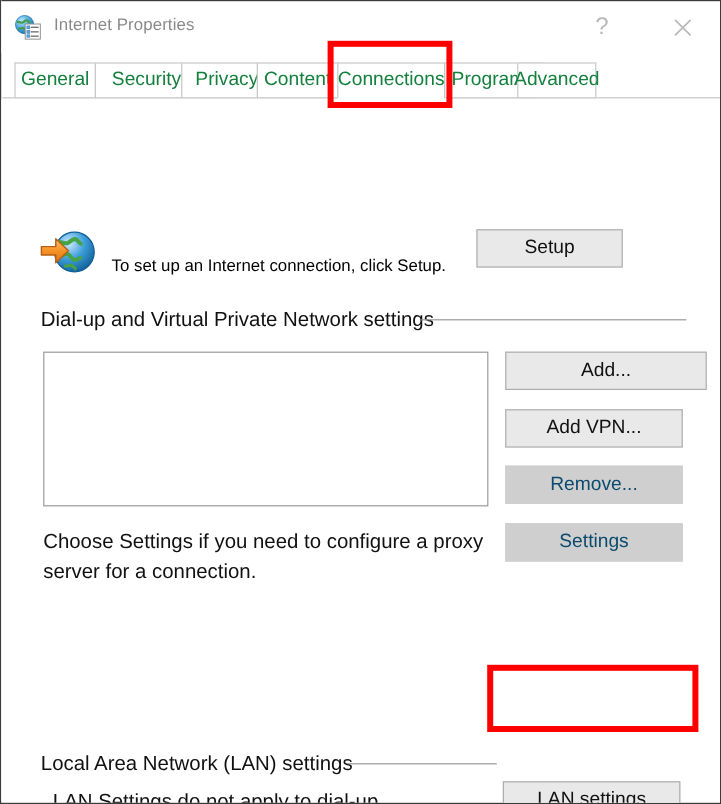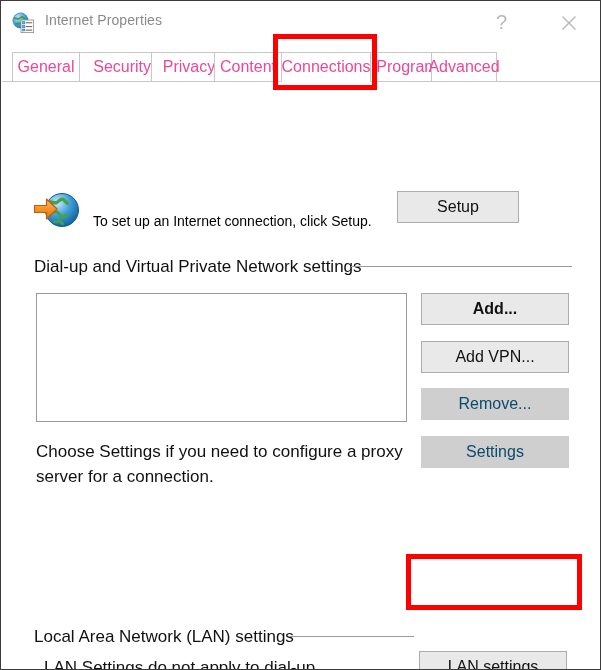--- a/index.html
+++ b/index.html
@@ -75,21 +75,21 @@
   }
   .tab {
     position: absolute;
     top: 0;
     height: 30px;
     box-sizing: border-box;
     background: #ffffff;
     border: 1px solid #c8c8c8;
     border-bottom: 1px solid #c8c8c8;
     font-size: 16px;
-    color: #ec4899;
+    color: #15803d;
     display: flex;
     align-items: center;
     justify-content: center;
     white-space: nowrap;
     cursor: default;
     user-select: none;
   }
   .tab.active {
     border-bottom-color: #ffffff;
     z-index: 3;
@@ -148,21 +148,21 @@
     cursor: default;
     user-select: none;
   }
   .winbtn.disabled {
     background: #cfcfcf;
     border-color: #cfcfcf;
     color: #0c4a6e;
   }
 
   #btn-setup   { left: 396px; top: 108px; width: 122px; height: 32px; }
-  #btn-add     { left: 420px; top: 210px; width: 148px; height: 32px; font-weight: bold; }
+  #btn-add     { left: 420px; top: 210px; width: 168px; height: 32px; }
   #btn-addvpn  { left: 420px; top: 258px; width: 148px; height: 32px; }
   #btn-remove  { left: 420px; top: 305px; width: 148px; height: 32px; }
   #btn-settings{ left: 420px; top: 353px; width: 148px; height: 32px; }
   #btn-lan     { left: 418px; top: 568px; width: 148px; height: 32px; }
 
   
   #grp-dialup-label {
     position: absolute;
     left: 33px; top: 174px;
     font-size: 17px;

